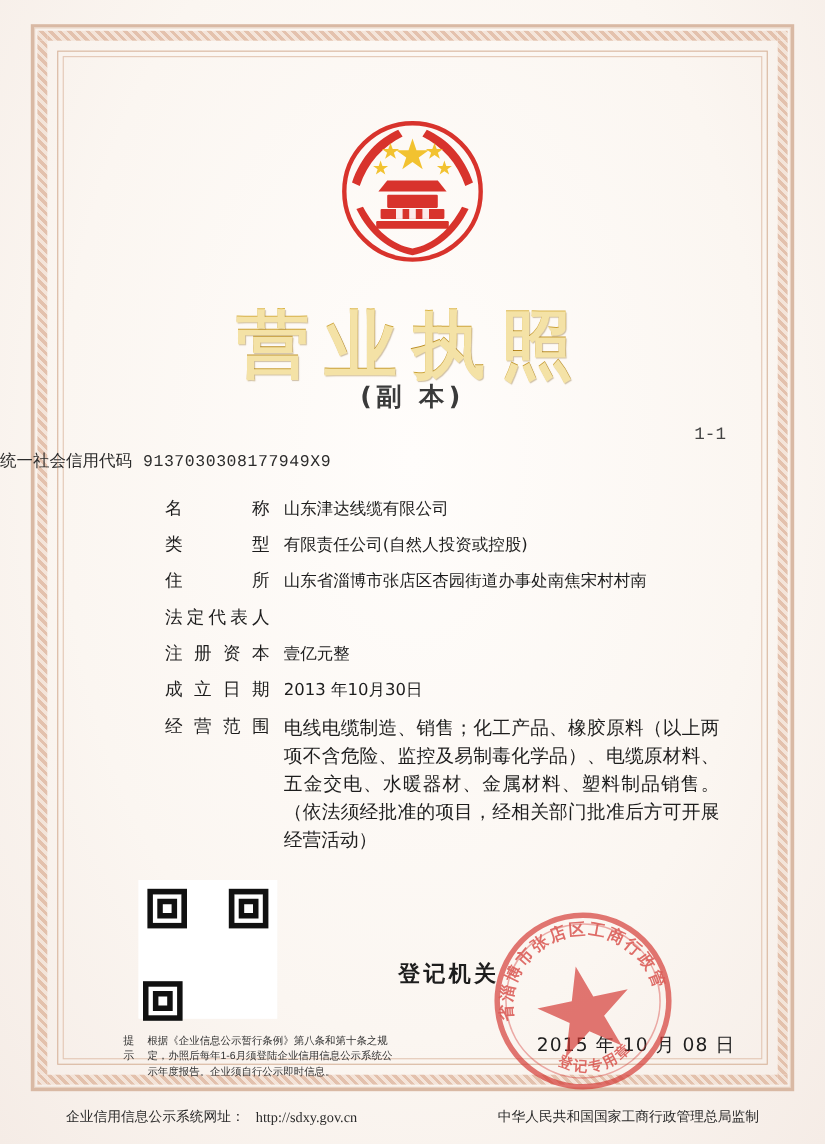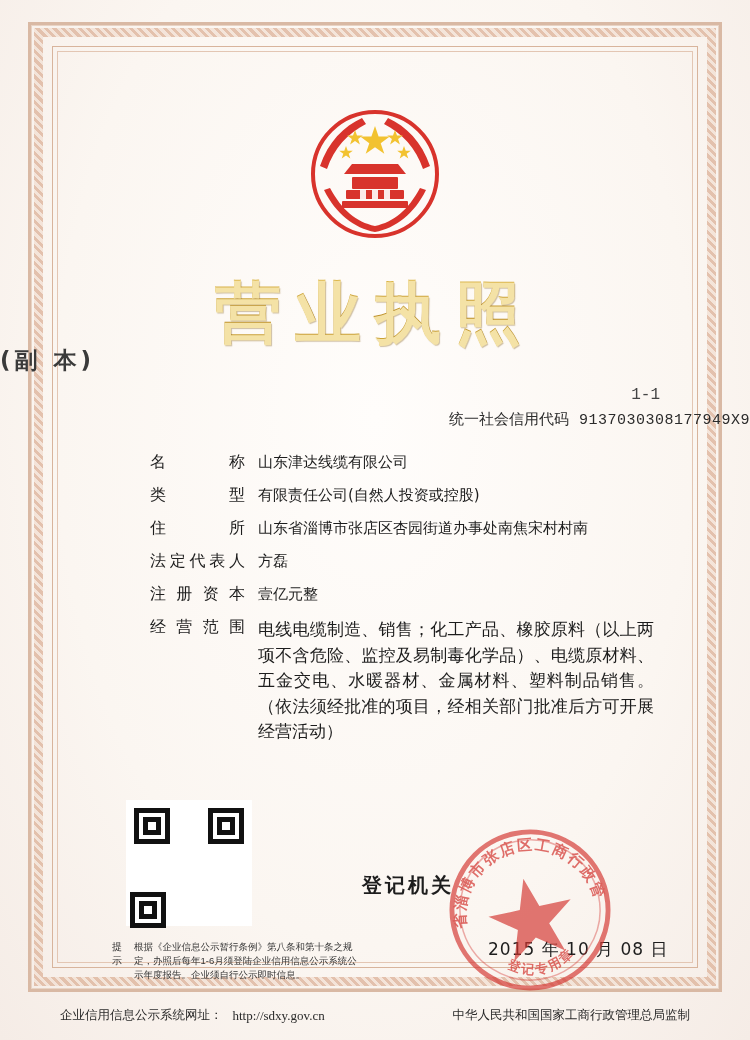--- a/index.html
+++ b/index.html
@@ -57,34 +57,35 @@
     color:#c9a227;
     text-shadow:0 1px 0 #f4e2a6, 1px 2px 1px rgba(120,80,10,.35);
     background:linear-gradient(180deg,#e8c65a 0%, #b8891f 55%, #dcb84a 100%);
     -webkit-background-clip:text;
     background-clip:text;
     color:transparent;
     margin-top:16px;
   }
   .subtitle{
     position:absolute;left:0;right:0;top:345px;
+    text-align:center;
     font-family:"DejaVu Sans", sans-serif;
     font-weight:bold;
     font-size:23px;
     letter-spacing:4px;
     color:#3a3a3a;
   }
   .serial{
     position:absolute;right:90px;top:386px;
     font-size:16px;color:#444;
     font-family:Liberation Mono, monospace;
   }
   .credit-line{
     position:absolute;left:0;right:0;top:410px;
-    text-align:right;
+    text-align:left;
     font-size:15px;color:#2b2b2b;
     font-family:"DejaVu Sans", sans-serif;
   }
   .credit-line .code{
     font-family:"Liberation Mono", monospace;
     font-size:15px;letter-spacing:.5px;margin-left:10px;
   }
 
   
   .fields{
@@ -238,25 +239,28 @@
     <div class="row">
       <div class="label">类型</div>
       <div class="value">有限责任公司(自然人投资或控股)</div>
     </div>
     <div class="row">
       <div class="label">住所</div>
       <div class="value">山东省淄博市张店区杏园街道办事处南焦宋村村南</div>
     </div>
     <div class="row">
       <div class="label">法定代表人</div>
-      <div class="value">方磊</div>
     </div>
     <div class="row">
       <div class="label">注册资本</div>
       <div class="value">壹亿元整</div>
+    </div>
+    <div class="row">
+      <div class="label">成立日期</div>
+      <div class="value">2013 年10月30日</div>
     </div>
     <div class="row scope">
       <div class="label">经营范围</div>
       <div class="value">电线电缆制造、销售；化工产品、橡胶原料（以上两项不含危险、监控及易制毒化学品）、电缆原材料、五金交电、水暖器材、金属材料、塑料制品销售。（依法须经批准的项目，经相关部门批准后方可开展经营活动）</div>
     </div>
   </div>
 
   <div class="qr"></div>
   <div class="qr-corner3"></div>
 

